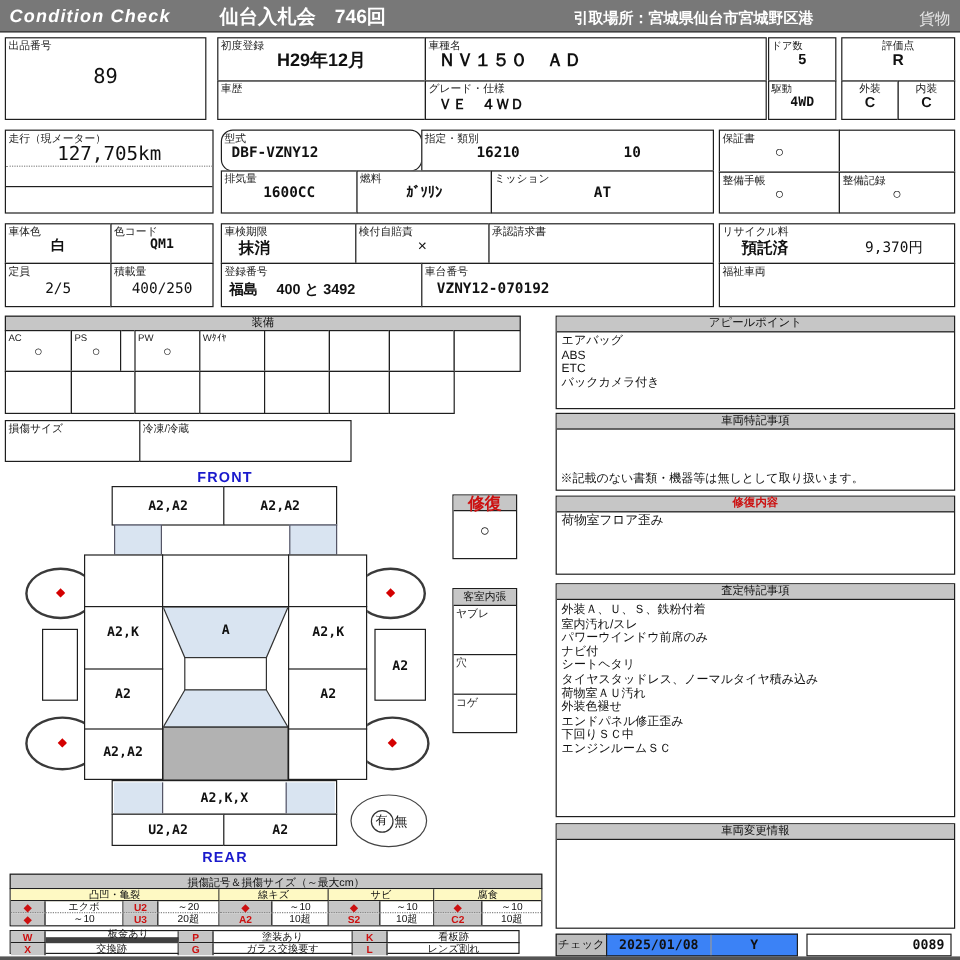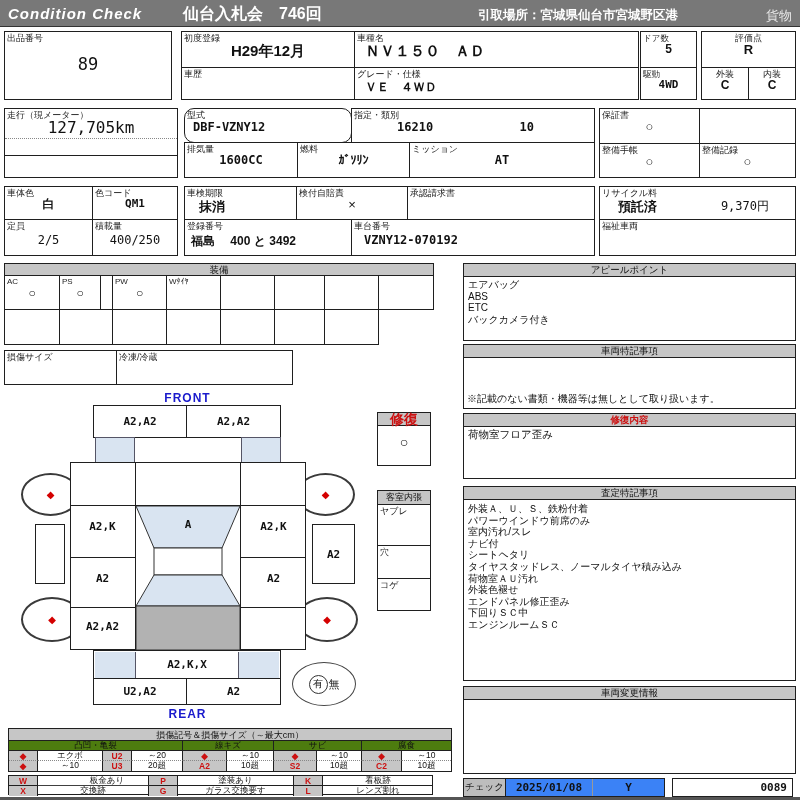--- a/index.html
+++ b/index.html
@@ -22,21 +22,21 @@
          display:flex;align-items:center;justify-content:center;background:#fff;}
   .diamond{color:#d40000;font-size:10px;line-height:10px;}
   .bluebox{position:absolute;box-sizing:border-box;background:#d9e4f1;border:1px solid #556;}
   .dlabel{position:absolute;font-family:"DejaVu Sans Mono",monospace;font-weight:bold;
           font-size:11px;text-align:center;line-height:14px;}
   .lg-grid{position:absolute;box-sizing:border-box;display:grid;border:1px solid #1f1f1f;background:#fff;}
   .lg-k{background:#c6c6c6;color:#c11;font-weight:bold;font-size:8.5px;display:flex;
         align-items:center;justify-content:center;border-right:1px solid #1f1f1f;box-sizing:border-box;}
   .lg-v{font-size:8.5px;display:flex;align-items:center;justify-content:center;
         border-right:1px solid #1f1f1f;box-sizing:border-box;}
-  .lg-g{background:#4d7c0f;font-size:8.5px;display:flex;align-items:center;justify-content:center;
+  .lg-g{background:#fef9c3;font-size:8.5px;display:flex;align-items:center;justify-content:center;
         border-right:1px solid #1f1f1f;border-bottom:1px solid #1f1f1f;box-sizing:border-box;}
   .dot-b{border-bottom:1px dotted #888;}
 </style>
 </head>
 <body>
 
 <div id="page">
 
   <div class="abs" style="left:0;top:0;width:800px;height:27px;background:#787878;border-bottom:1px solid #333;color:#fff;">
     <span class="abs b" style="left:8px;top:5px;font-size:15px;font-style:italic;letter-spacing:1px;">Condition  Check</span>
@@ -321,22 +321,22 @@
     <div class="sechd red b">修復内容</div>
     <div class="lines" style="padding:2px 4px;">
       <div style="font-size:10.5px;">荷物室フロア歪み</div>
     </div>
   </div>
 
   <div class="sec" style="left:463px;top:486px;width:333px;height:195px;">
     <div class="sechd">査定特記事項</div>
     <div class="lines" style="padding:3px 4px;">
       <div>外装Ａ、Ｕ、Ｓ、鉄粉付着</div>
+      <div>室内汚れ/スレ</div>
       <div>パワーウインドウ前席のみ</div>
-      <div>室内汚れ/スレ</div>
       <div>ナビ付</div>
       <div>シートヘタリ</div>
       <div>タイヤスタッドレス、ノーマルタイヤ積み込み</div>
       <div>荷物室ＡＵ汚れ</div>
       <div>外装色褪せ</div>
       <div>エンドパネル修正歪み</div>
       <div>下回りＳＣ中</div>
       <div>エンジンルームＳＣ</div>
     </div>
   </div>
@@ -381,21 +381,21 @@
     <div class="lg-k">A2</div>
     <div class="lg-v">10超</div>
     <div class="lg-k">S2</div>
     <div class="lg-v">10超</div>
     <div class="lg-k">C2</div>
     <div class="lg-v" style="border-right:none;">10超</div>
   </div>
 
   <div class="lg-grid" style="left:8px;top:775px;width:425px;height:20px;grid-template-columns:29px 111px 29px 116px 29px 110px;grid-template-rows:10px 10px;">
     <div class="lg-k" style="border-bottom:1px solid #1f1f1f;">W</div>
-    <div class="lg-v" style="border-bottom:1px solid #404040;padding-left:28px;">板金あり</div>
+    <div class="lg-v" style="border-bottom:5px solid #404040;padding-left:28px;">板金あり</div>
     <div class="lg-k" style="border-bottom:1px solid #1f1f1f;">P</div>
     <div class="lg-v" style="border-bottom:1px solid #1f1f1f;">塗装あり</div>
     <div class="lg-k" style="border-bottom:1px solid #1f1f1f;">K</div>
     <div class="lg-v" style="border-bottom:1px solid #1f1f1f;border-right:none;">看板跡</div>
     <div class="lg-k">X</div>
     <div class="lg-v">交換跡</div>
     <div class="lg-k">G</div>
     <div class="lg-v">ガラス交換要す</div>
     <div class="lg-k">L</div>
     <div class="lg-v" style="border-right:none;">レンズ割れ</div>

